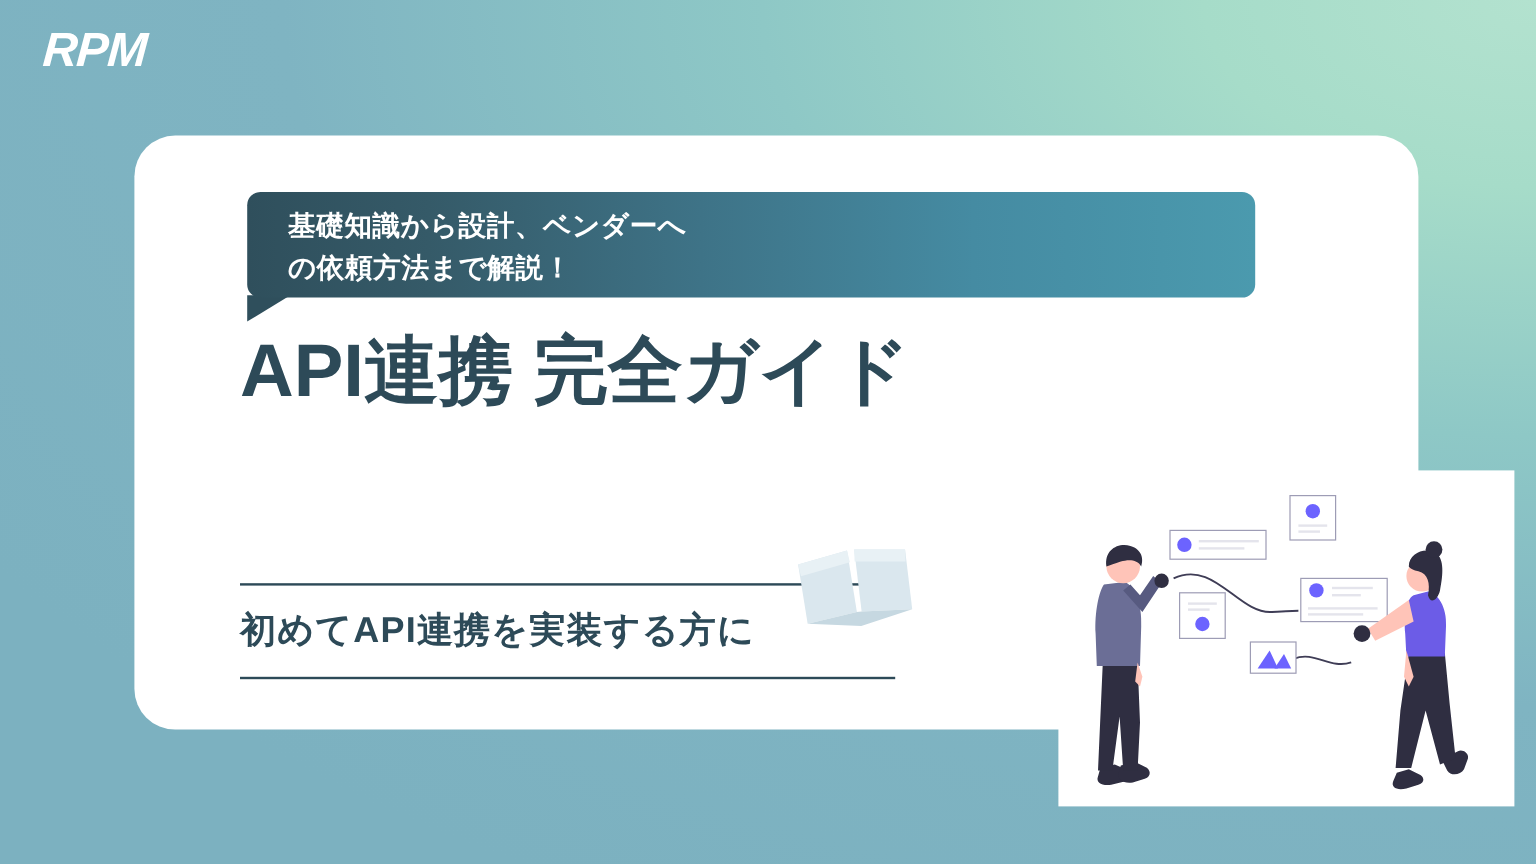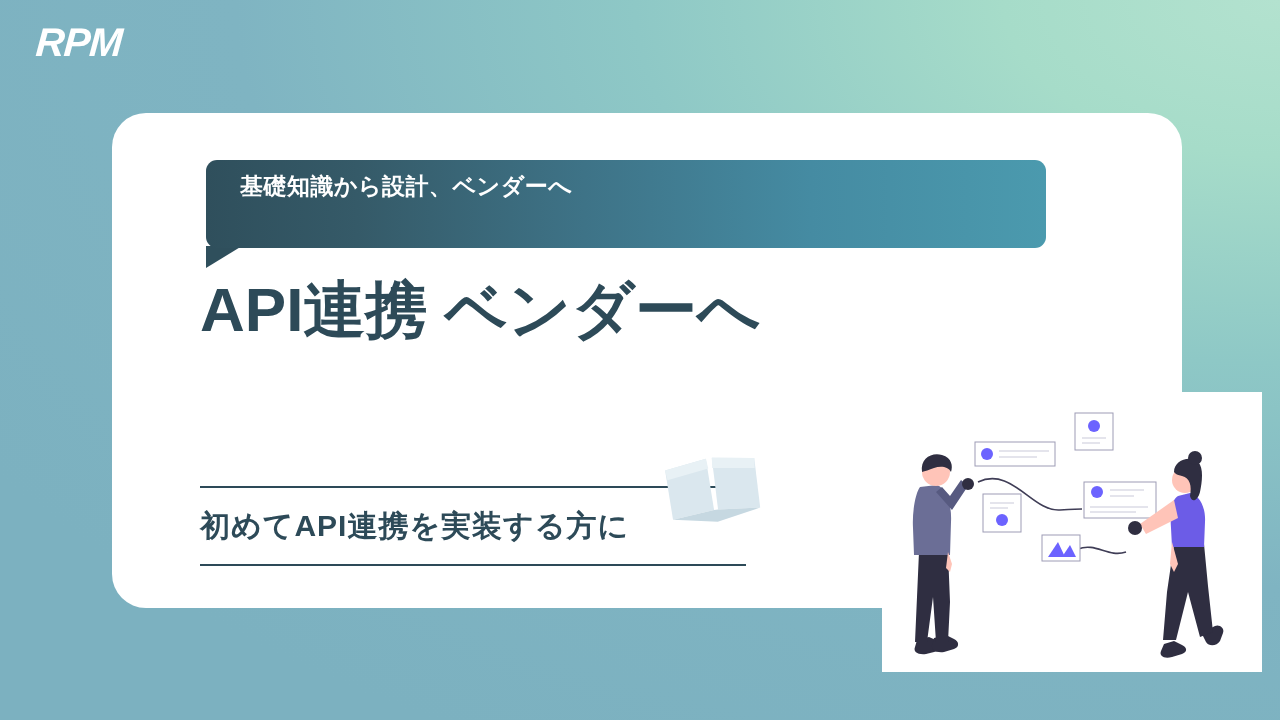--- a/index.html
+++ b/index.html
@@ -40,21 +40,20 @@
   }
 
   
   #badge {
     position:absolute;
     left:206px; top:160px;
     width:840px; height:88px;
     background:linear-gradient(90deg,#2f4f5c 0%,#355a68 18%,#3e7387 45%,#458ba2 72%,#4b9aae 100%);
     border-radius:11px;
     padding:11px 0 0 34px;
-    font-family:Liberation Mono, monospace;
   }
   #badge .line {
     color:#ffffff;
     font-size:23px;
     font-weight:bold;
     line-height:35px;
     letter-spacing:0.5px;
     white-space:nowrap;
   }
   #badge-tail {
@@ -121,24 +120,25 @@
 <div id="bg"></div>
 
 <div id="logo">RPM</div>
 
 <div id="card"></div>
 
 <div id="badge-tail"></div>
 
 <div id="badge">
   <div class="line">基礎知識から設計、ベンダーへ</div>
+  <div class="line">の依頼方法まで解説！</div>
 </div>
 
 <div id="title">
-  <div class="tline">API連携 ベンダーへ</div>
+  <div class="tline">API連携 完全ガイド</div>
 </div>
 
 <div id="subwrap">
   <div class="rule"></div>
   <div id="subtitle">初めてAPI連携を実装する方に</div>
   <div class="rule"></div>
 </div>
 
 <svg id="book" viewBox="0 0 110 80">
   <g transform="rotate(-8 55 40)">

